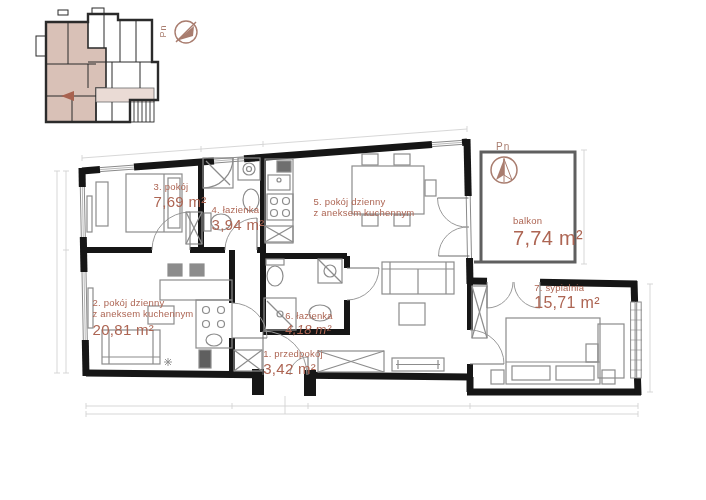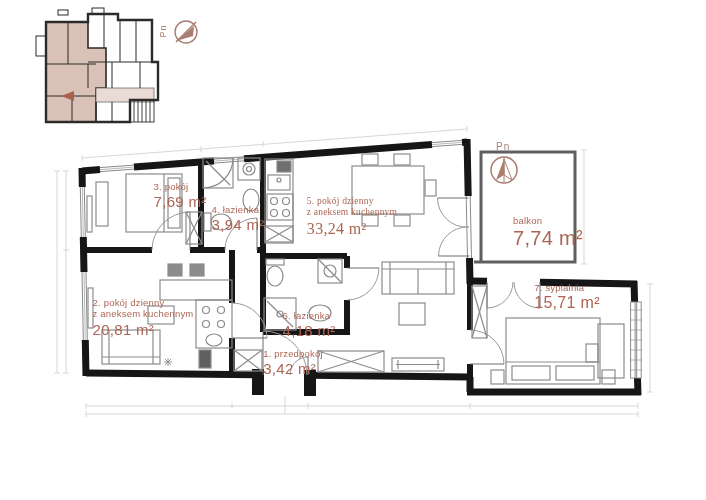--- a/index.html
+++ b/index.html
@@ -5,21 +5,21 @@
   html,body{margin:0;padding:0;background:#fff;}
   .stage{position:relative;width:706px;height:500px;background:#fff;overflow:hidden;
          font-family:"Liberation Sans",sans-serif;}
   .stage svg{position:absolute;left:0;top:0;}
   .room-label{position:absolute;transform:translateX(-50%);text-align:left;
               color:var(--accent,#ad6553);pointer-events:none;}
   .room-name{font-size:9.5px;line-height:1.2;white-space:pre-line;letter-spacing:.2px;}
   .room-area{font-size:20px;margin-top:1px;letter-spacing:.3px;}
   .area-lg .room-area{font-size:16px;}
   .area-md .room-area{font-size:15px;}
-  .area-sm .room-area{font-size:15px;}
+  .area-sm .room-area{font-size:13px;font-style:italic;}
   .pn{position:absolute;color:var(--compass,#a97d6f);font-size:10px;letter-spacing:1px;}
   .pn-mini{transform:rotate(-90deg);font-size:9px;}
 </style>
 </head>
 <body>
 
 <div class="stage">
 
 <svg width="706" height="500" viewBox="0 0 706 500">
 
@@ -379,24 +379,23 @@
 <div class="room-label area-md" style="left:180px;top:181px;">
   <div class="room-name">3. pokój</div>
   <div class="room-area">7,69 m²</div>
 </div>
 
 <div class="room-label area-md" style="left:238px;top:192px;margin-top:12px;">
   <div class="room-name">4. łazienka</div>
   <div class="room-area">3,94 m²</div>
 </div>
 
-<div class="room-label area-lg" style="left:352px;top:196px;font-family:Liberation Serif, serif;">
+<div class="room-label area-lg" style="left:364px;top:196px;">
   <div class="room-name">5. pokój dzienny
 z aneksem kuchennym</div>
-  <div class="room-area">33,24 m²</div>
 </div>
 
 <div class="room-label" style="left:548px;top:215px;">
   <div class="room-name">balkon</div>
   <div class="room-area">7,74 m²</div>
 </div>
 
 <div class="room-label area-md" style="left:143px;top:297px;">
   <div class="room-name">2. pokój dzienny
 z aneksem kuchennym</div>

